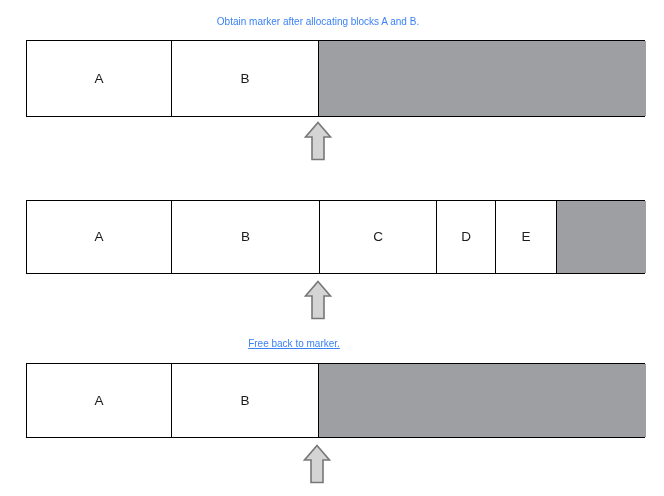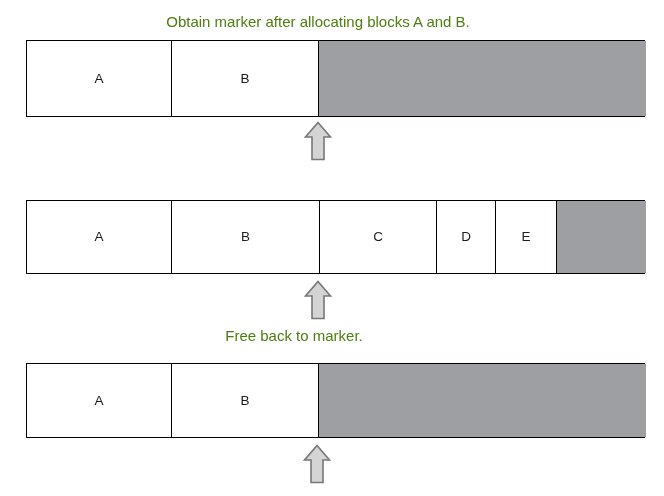--- a/index.html
+++ b/index.html
@@ -16,23 +16,23 @@
     color: #1a1a1a;
   }
   .stage {
     position: absolute;
     left: 0; top: 0;
     width: 664px;
     height: 496px;
   }
   .caption {
     position: absolute;
-    font-size: 15px;
+    font-size: 10px;
     line-height: 16px;
-    color: #4d7c0f;
+    color: #3b82f6;
     white-space: nowrap;
     text-align: center;
     transform: translateX(-50%);
   }
   .memory-bar {
     position: absolute;
     box-sizing: border-box;
     border: 1.4px solid #000000;
     background: #ffffff;
     display: flex;
@@ -111,21 +111,21 @@
       </div>
       <div class="block free" style="width: 89px; flex: 0 0 89px; border-right-color: rgb(0, 0, 0); background: rgb(158, 159, 162);">
         <span class="block-label" style="color: rgb(28, 28, 28);"></span>
       </div>
     </div>
     <div class="marker-arrow" style="left: 318px; top: 280px;">
       <svg viewBox="0 0 28 40" preserveAspectRatio="none" aria-hidden="true">
         <polygon points="14,1.5 26.5,16 20,16 20,38.5 8,38.5 8,16 1.5,16" fill="#d4d4d4" stroke="#777777" stroke-width="1.6" stroke-linejoin="miter"></polygon>
       </svg>
     </div>
-    <div class="caption" style="left: 294px; top: 328px;">Free back to marker.</div>
+    <div class="caption" style="left: 294px; top: 336px; text-decoration: underline;">Free back to marker.</div>
     <div class="memory-bar" style="left: 26px; top: 363px; width: 619px; height: 75px; border-color: rgb(0, 0, 0);">
       <div class="block" style="width: 145px; flex: 0 0 145px; border-right-color: rgb(0, 0, 0); background: rgb(255, 255, 255);">
         <span class="block-label" style="color: rgb(28, 28, 28);">A</span>
       </div>
       <div class="block" style="width: 147px; flex: 0 0 147px; border-right-color: rgb(0, 0, 0); background: rgb(255, 255, 255);">
         <span class="block-label" style="color: rgb(28, 28, 28);">B</span>
       </div>
       <div class="block free" style="width: 327px; flex: 0 0 327px; border-right-color: rgb(0, 0, 0); background: rgb(158, 159, 162);">
         <span class="block-label" style="color: rgb(28, 28, 28);"></span>
       </div>

